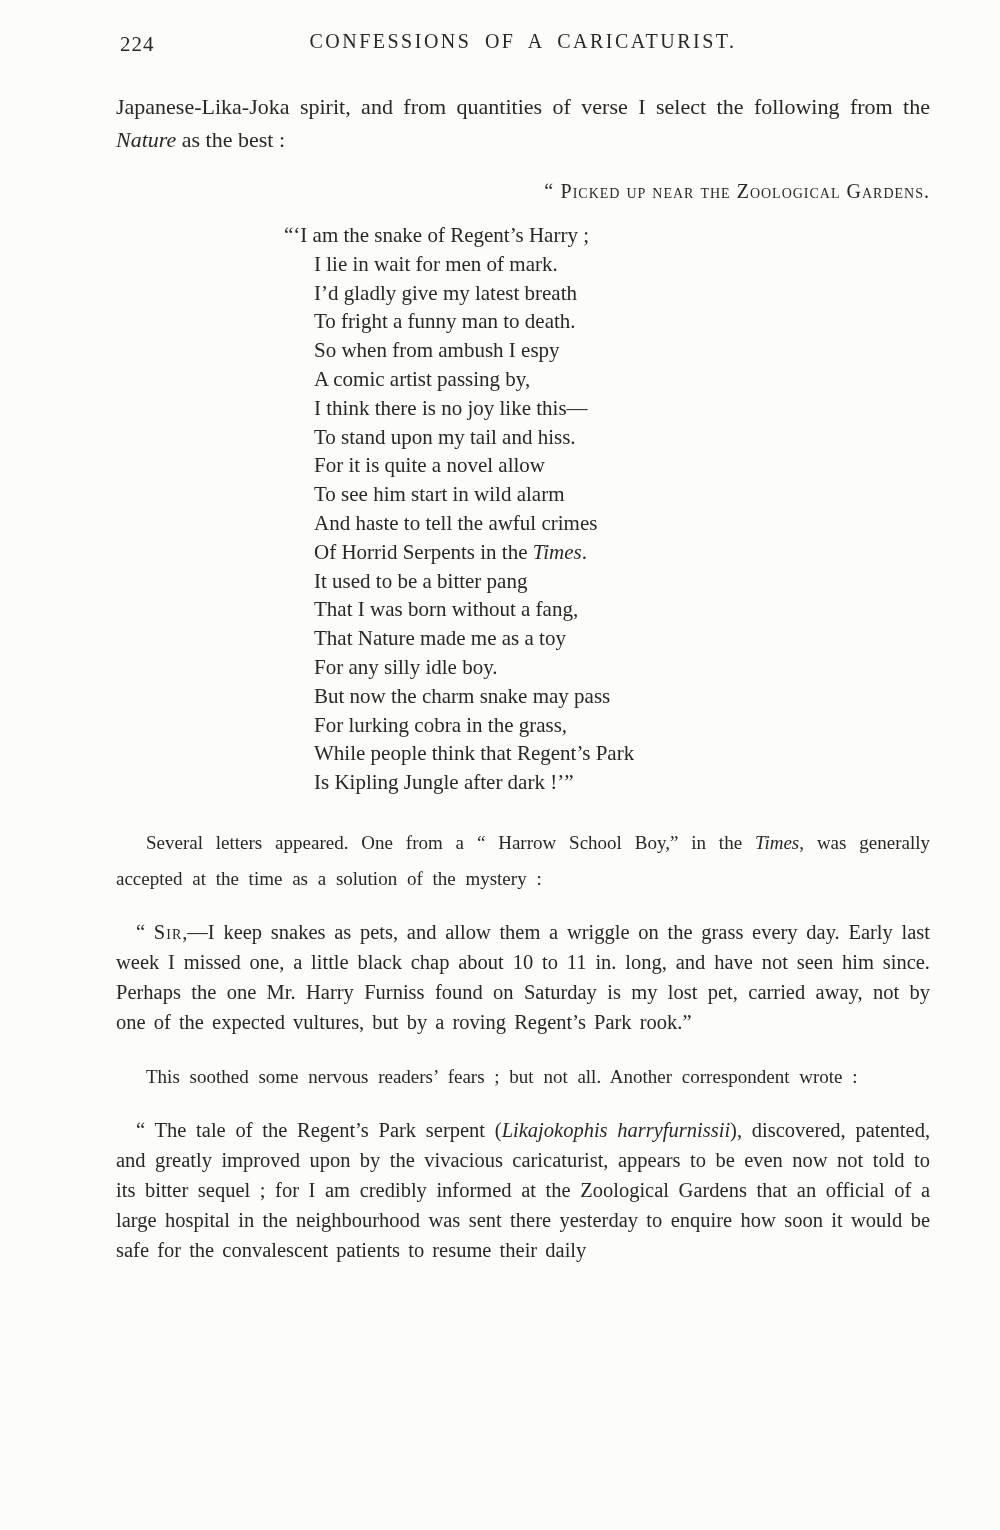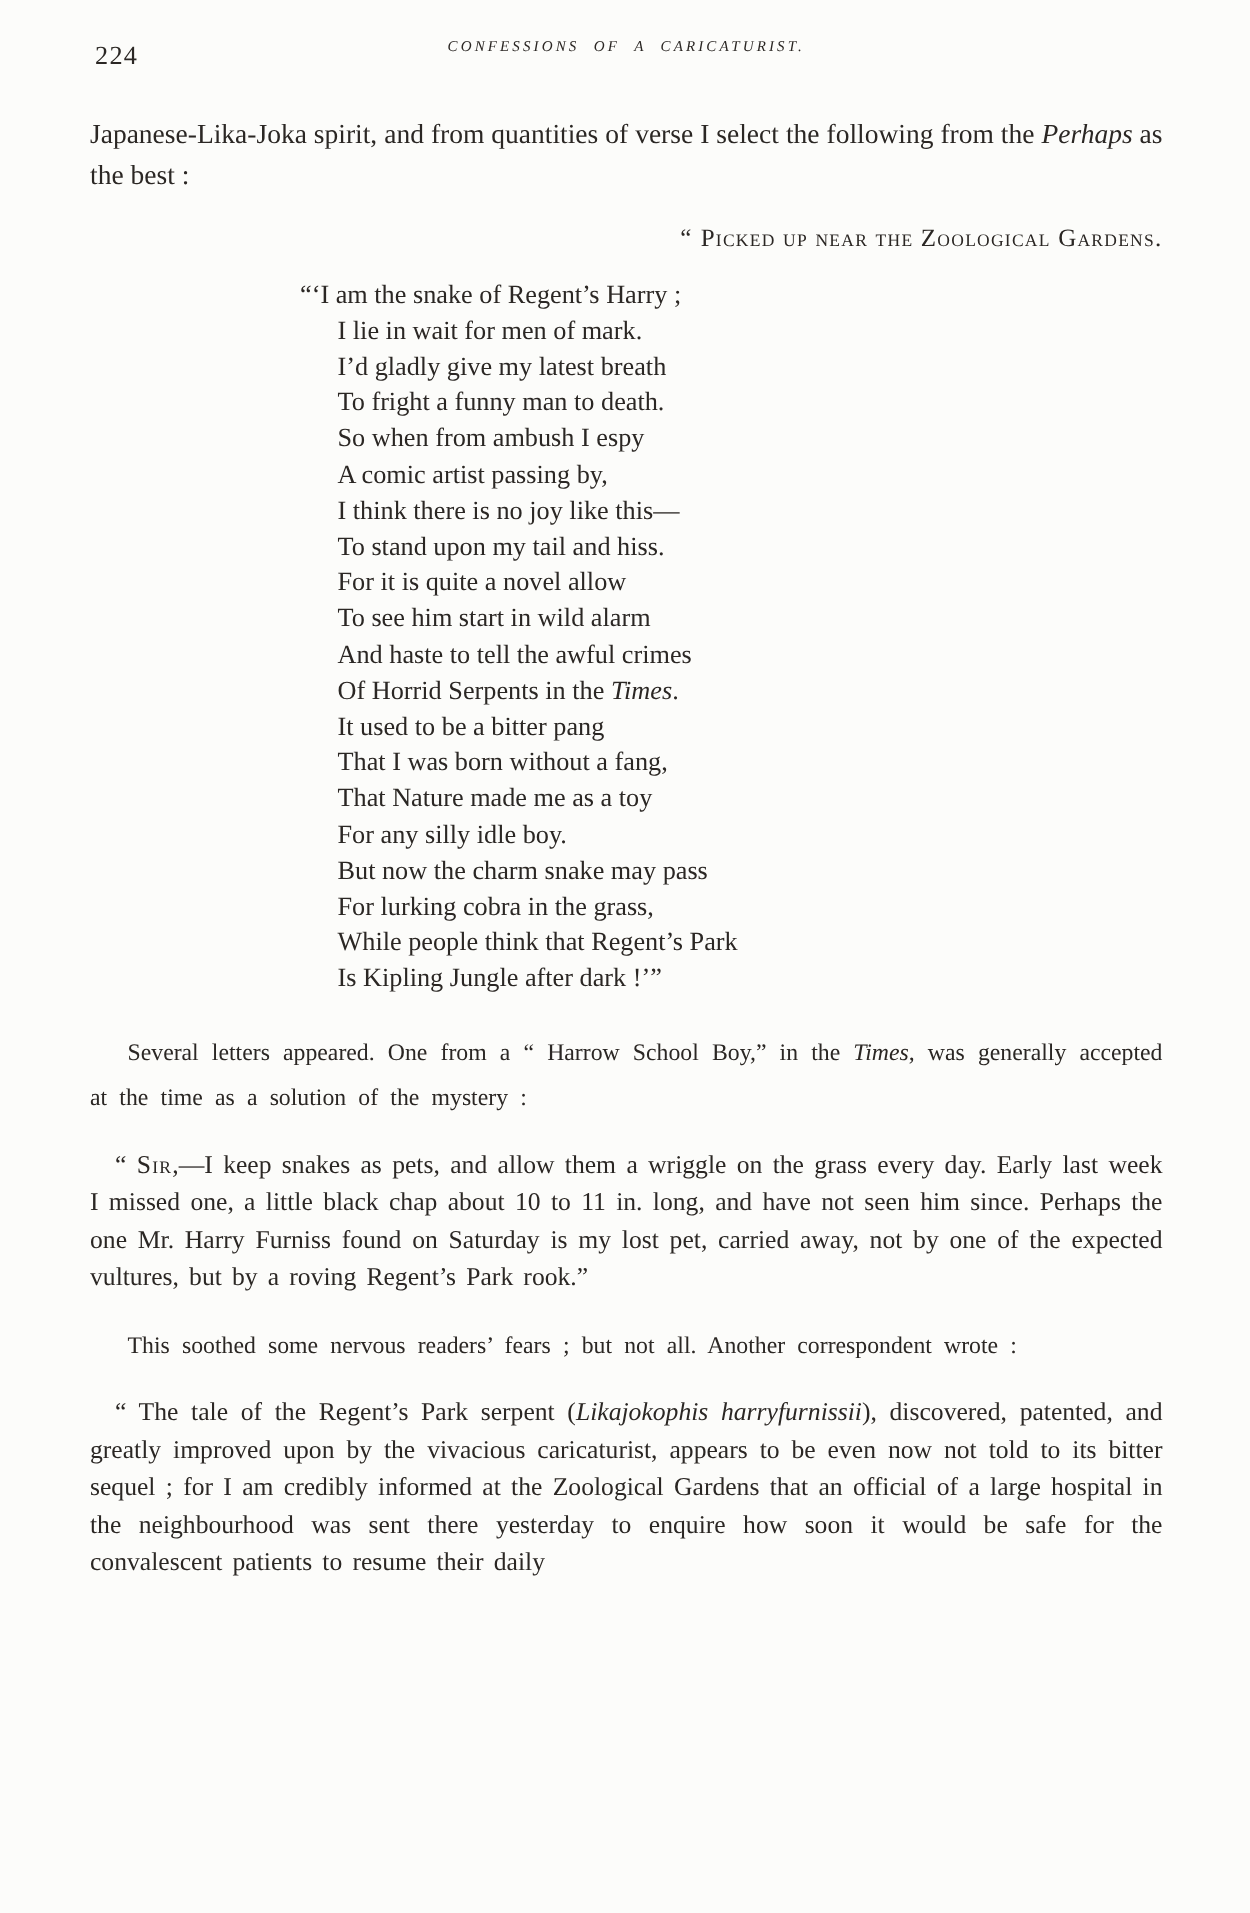--- a/index.html
+++ b/index.html
@@ -5,40 +5,39 @@
   * { margin: 0; padding: 0; box-sizing: border-box; }
   html, body { background: #f4f3f0; }
   .page {
     position: relative;
     width: 1000px;
     height: 1530px;
     margin: 0 auto;
     background: #fcfcfa;
     color: #2b2724;
     font-family: "Liberation Serif", "DejaVu Serif", serif;
-    padding: 30px 70px 0 72px;
+    padding: 30px 70px 0 116px;
     overflow: hidden;
   }
   .page-header {
     position: relative;
     height: 28px;
     margin-bottom: 32px;
   }
   .page-number {
     position: absolute;
     left: 4px;
     top: 2px;
     font-size: 21px;
     letter-spacing: 1px;
   }
   .running-title {
     display: block;
     text-align: center;
-    font-style: italic;
-    font-size: 12px;
+    font-size: 20px;
     letter-spacing: 2.5px;
     word-spacing: 6px;
   }
   .para { text-align: justify; text-align-last: left; }
   .para-intro {
     font-size: 22px;
     line-height: 33px;
     margin-bottom: 24px;
   }
   .poem-heading {
@@ -76,21 +75,21 @@
 
 <div class="page">
 
   <header class="page-header">
     <span class="page-number">224</span>
     <span class="running-title">CONFESSIONS OF A CARICATURIST.</span>
   </header>
 
   <main>
 
-    <p class="para para-intro"><span>Japanese-Lika-Joka spirit, and from quantities of verse I select the following from the </span><span class="it">Perhaps</span><span> as the best :</span></p>
+    <p class="para para-intro"><span>Japanese-Lika-Joka spirit, and from quantities of verse I select the following from the </span><span class="it">Nature</span><span> as the best :</span></p>
 
     <p class="poem-heading"><span>“ </span><span class="sc">Picked up near the Zoological Gardens.</span></p>
 
     <div class="poem">
         <div class="poem-line"><span>“‘I am the snake of Regent’s Harry ;</span></div>
         <div class="poem-line"><span>I lie in wait for men of mark.</span></div>
         <div class="poem-line"><span>I’d gladly give my latest breath</span></div>
         <div class="poem-line"><span>To fright a funny man to death.</span></div>
         <div class="poem-line"><span>So when from ambush I espy</span></div>
         <div class="poem-line"><span>A comic artist passing by,</span></div>

